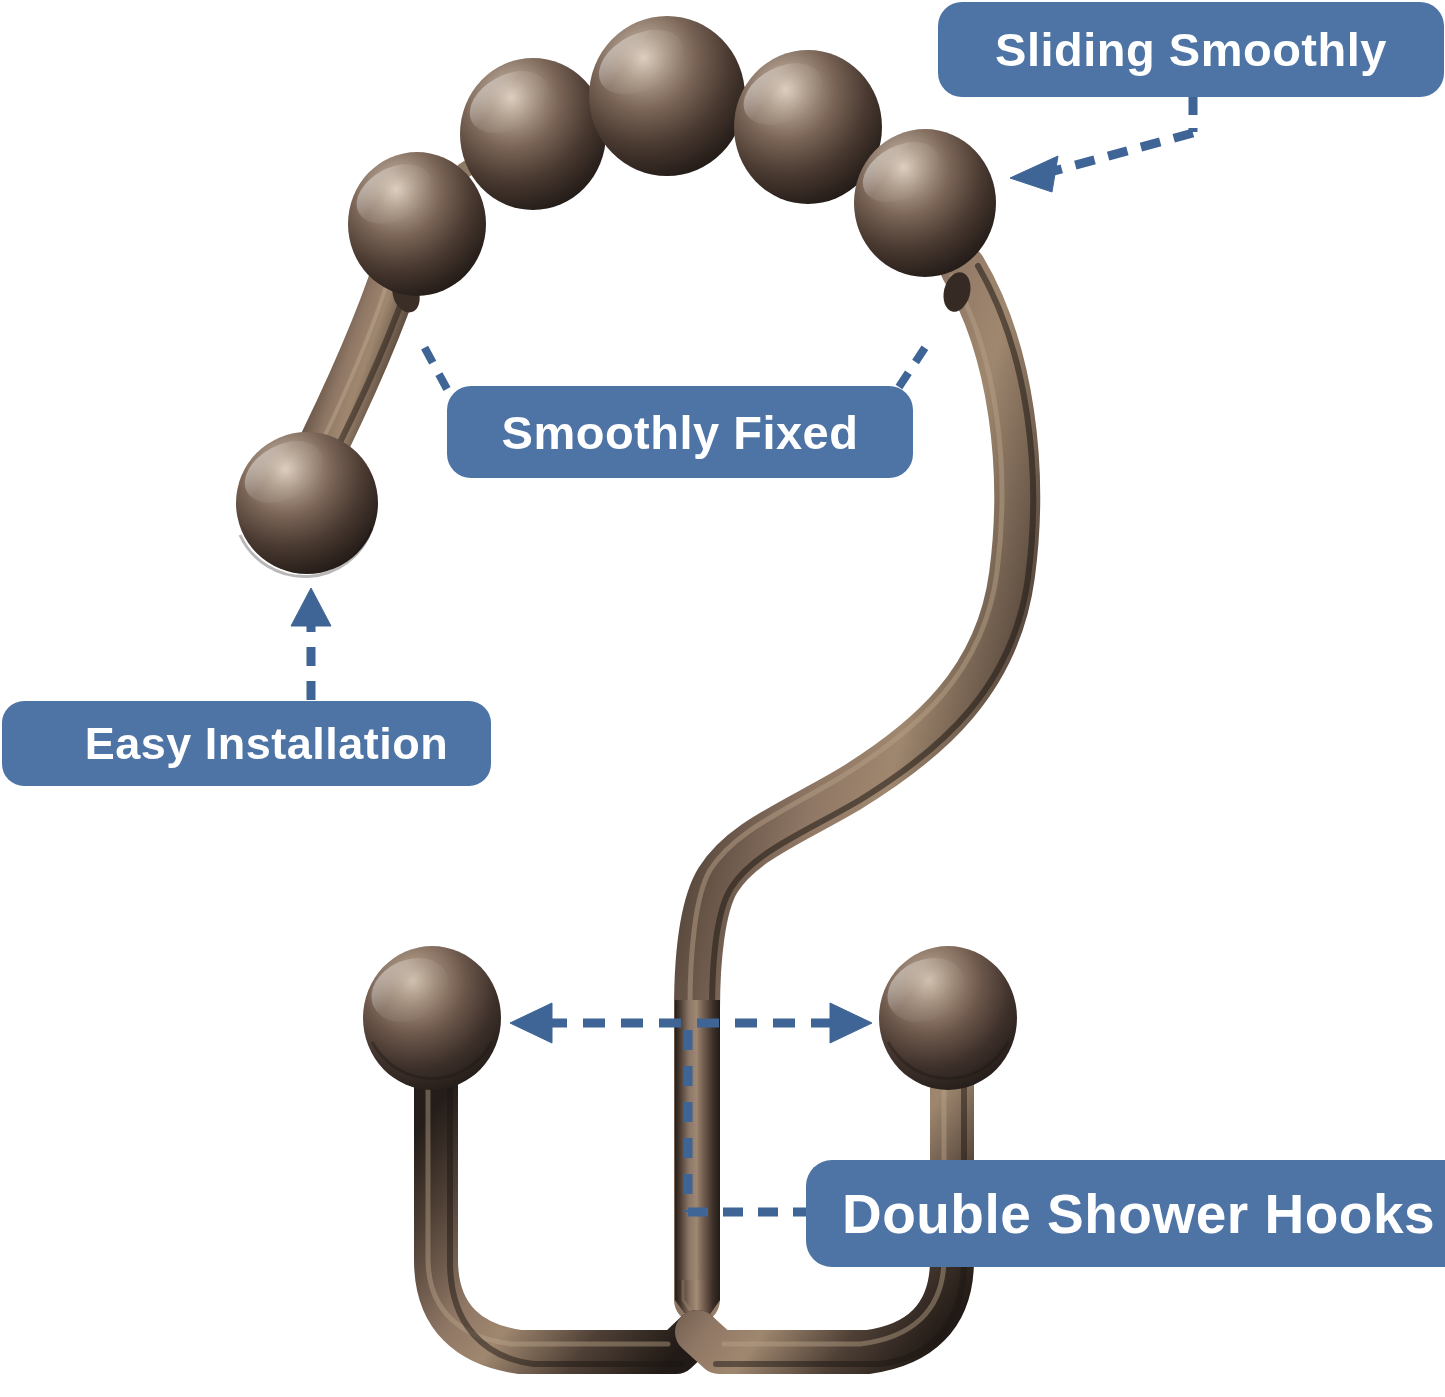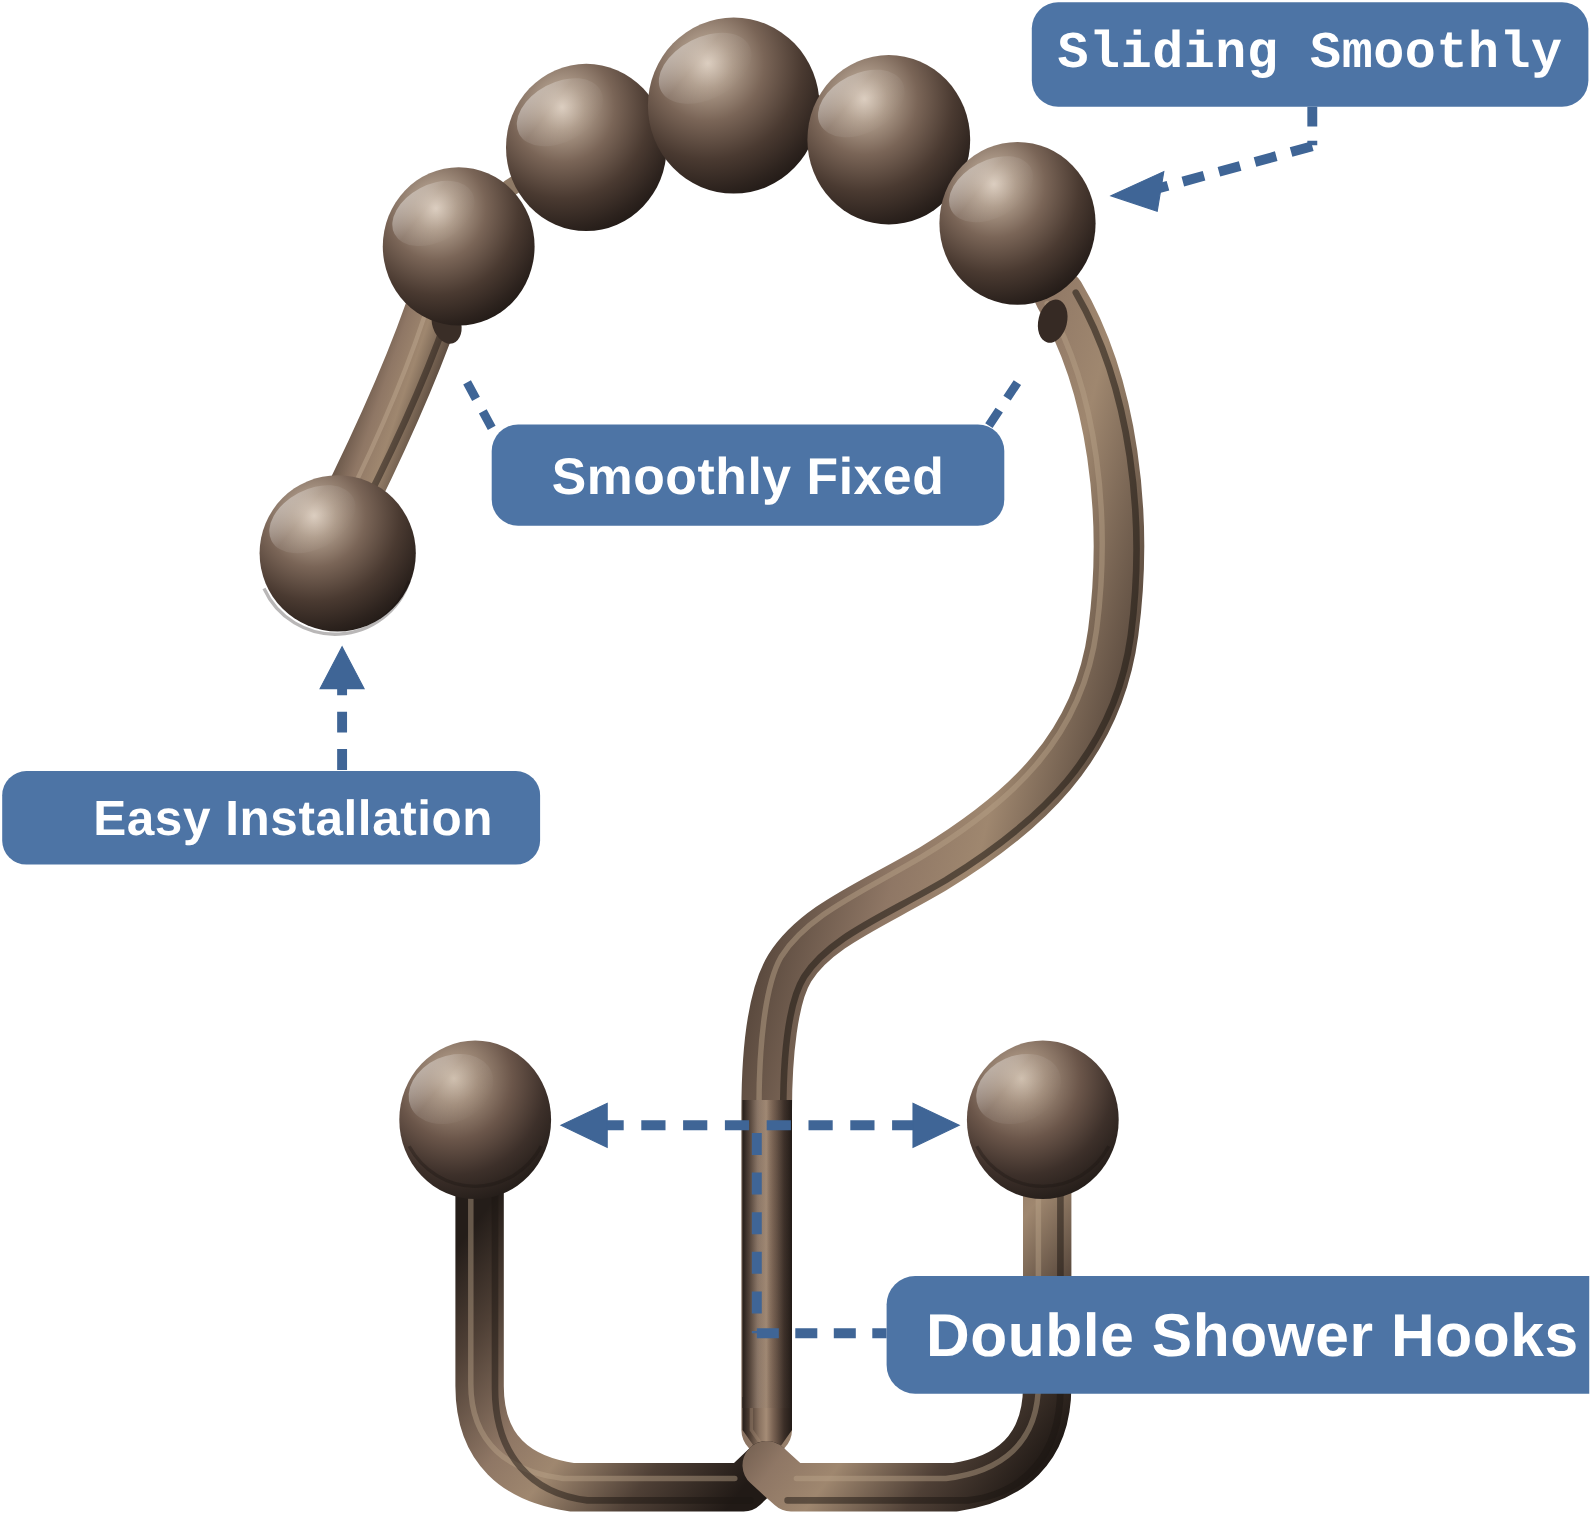--- a/index.html
+++ b/index.html
@@ -45,21 +45,20 @@
     white-space: nowrap;
     user-select: none;
   }
   #badge-sliding-smoothly {
     left: 938px;
     top: 2px;
     width: 506px;
     height: 95px;
     font-size: 47px;
     border-radius: 24px;
-    font-family: Liberation Mono, monospace;
   }
   #badge-perfectly-fixed {
     left: 447px;
     top: 386px;
     width: 466px;
     height: 92px;
     font-size: 47px;
     border-radius: 24px;
   }
   #badge-easy-installation {

